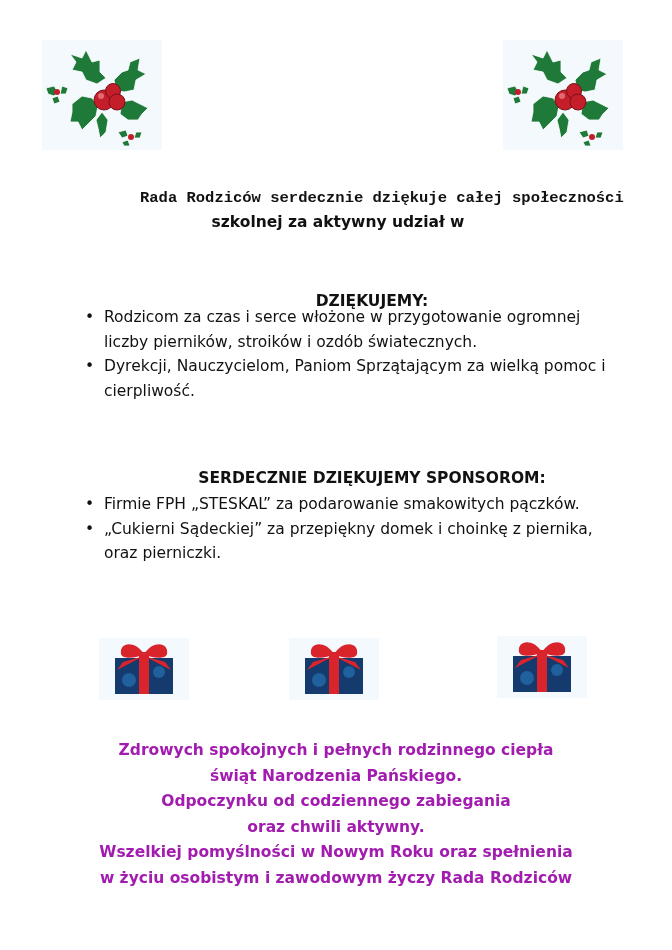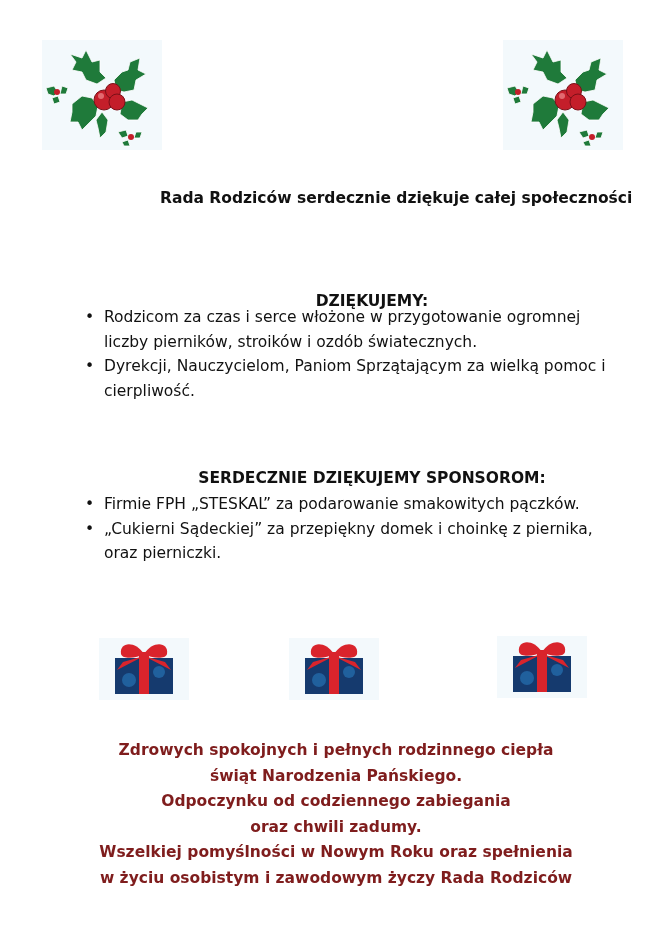--- a/index.html
+++ b/index.html
@@ -26,21 +26,21 @@
   #thanks-list { top: 305px; }
   #sponsors-list { top: 492px; }
 
   .gift { position: absolute; width: 90px; height: 62px; background: #f3f9fc; }
   .gift svg { width: 100%; height: 100%; display: block; }
   #gift-1 { left: 99px; top: 638px; }
   #gift-2 { left: 289px; top: 638px; }
   #gift-3 { left: 497px; top: 636px; }
 
   .wishes { position: absolute; left: 60px; top: 738px; width: 552px;
-            text-align: center; color: #7f1d1d; font-weight: bold;
+            text-align: center; color: #a21caf; font-weight: bold;
             font-size: 15.5px; line-height: 25.6px; }
   .wishes div { white-space: nowrap; }
 </style>
 </head>
 <body>
 
 <div class="holly" id="holly-left">
   <svg viewBox="0 0 120 110">
     <g fill="#1f7a3a" stroke="#ffffff" stroke-width="0.8">
       <path d="M28 14 L40 18 L44 10 L50 22 L58 20 L58 32 L64 38 L55 44 L44 40 L40 32 L30 30 L34 22 Z"></path>
@@ -82,21 +82,22 @@
     <circle cx="62" cy="60" r="10" fill="#c41e2a" stroke="#7a1018" stroke-width="1"></circle>
     <circle cx="71" cy="51" r="7.5" fill="#c41e2a" stroke="#7a1018" stroke-width="1"></circle>
     <circle cx="75" cy="62" r="8" fill="#c41e2a" stroke="#7a1018" stroke-width="1"></circle>
     <circle cx="59" cy="56" r="3" fill="#f08a8e" opacity="0.7"></circle>
     <circle cx="15" cy="52" r="3" fill="#c41e2a"></circle>
     <circle cx="89" cy="97" r="3" fill="#c41e2a"></circle>
   </svg>
 </div>
 
 <div class="intro">
-  <div style="margin-left:60px;">Rada Rodziców serdecznie dziękuje całej społeczności</div>
+  <div style="margin-left:40px;font-family:Liberation Mono, monospace;">Rada Rodziców serdecznie dziękuje całej społeczności</div>
+  <div style="margin-left:-44px;">szkolnej za aktywny udział w</div>
 </div>
 
 <div class="section-title" id="thanks-title">DZIĘKUJEMY:</div>
 <ul class="bullets" id="thanks-list">
   <li>Rodzicom za czas i serce włożone w przygotowanie ogromnej liczby pierników, stroików i ozdób światecznych.</li>
   <li>Dyrekcji, Nauczycielom, Paniom Sprzątającym za wielką pomoc i cierpliwość.</li>
 </ul>
 
 <div class="section-title" id="sponsors-title">SERDECZNIE DZIĘKUJEMY SPONSOROM:</div>
 <ul class="bullets" id="sponsors-list">
@@ -135,16 +136,16 @@
     <path d="M45 16 C36 2 20 4 22 16 C24 22 38 20 45 16 Z" fill="#d9242c"></path>
     <path d="M45 16 C54 2 70 4 68 16 C66 22 52 20 45 16 Z" fill="#d9242c"></path>
     <path d="M45 18 L18 32 L24 24 Z M45 18 L72 32 L66 24 Z" fill="#d9242c"></path>
   </svg>
 </div>
 
 <div class="wishes">
   <div>Zdrowych spokojnych i pełnych rodzinnego ciepła</div>
   <div>świąt Narodzenia Pańskiego.</div>
   <div>Odpoczynku od codziennego zabiegania</div>
-  <div>oraz chwili zadumy.</div>
+  <div>oraz chwili aktywny.</div>
   <div>Wszelkiej pomyślności w Nowym Roku oraz spełnienia</div>
   <div>w życiu osobistym i zawodowym życzy Rada Rodziców</div>
 </div>
 
 </body></html>

